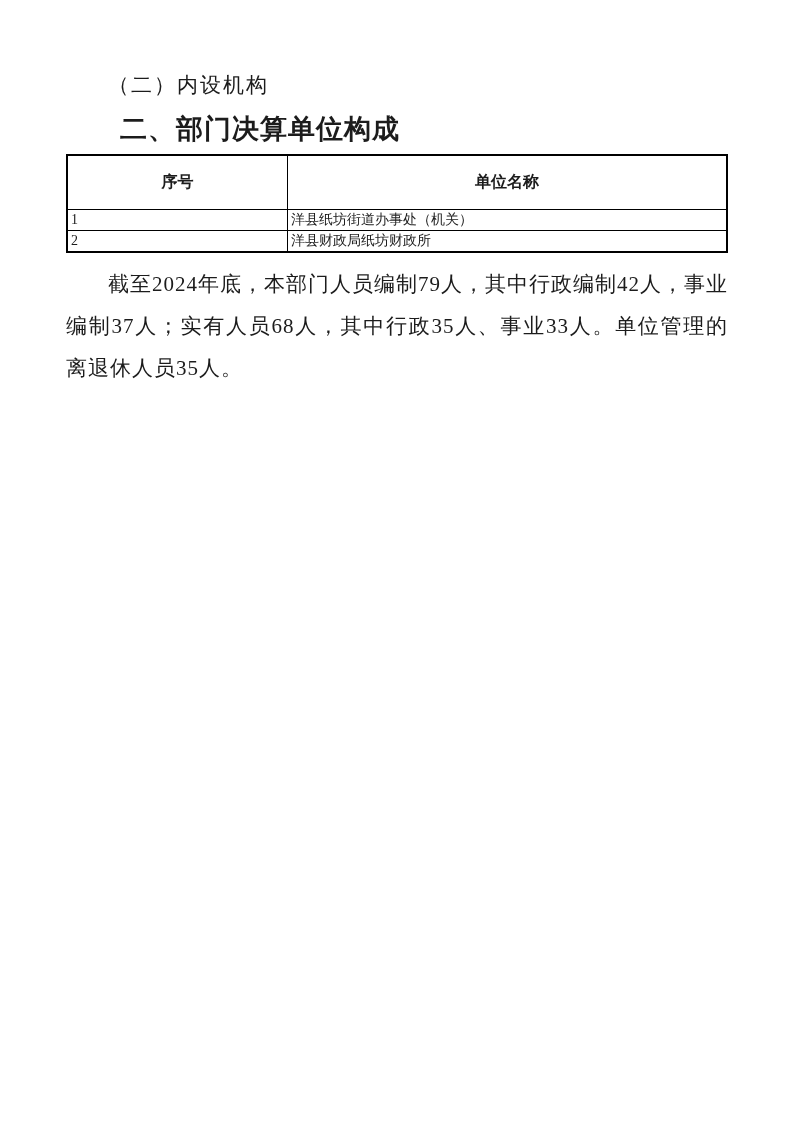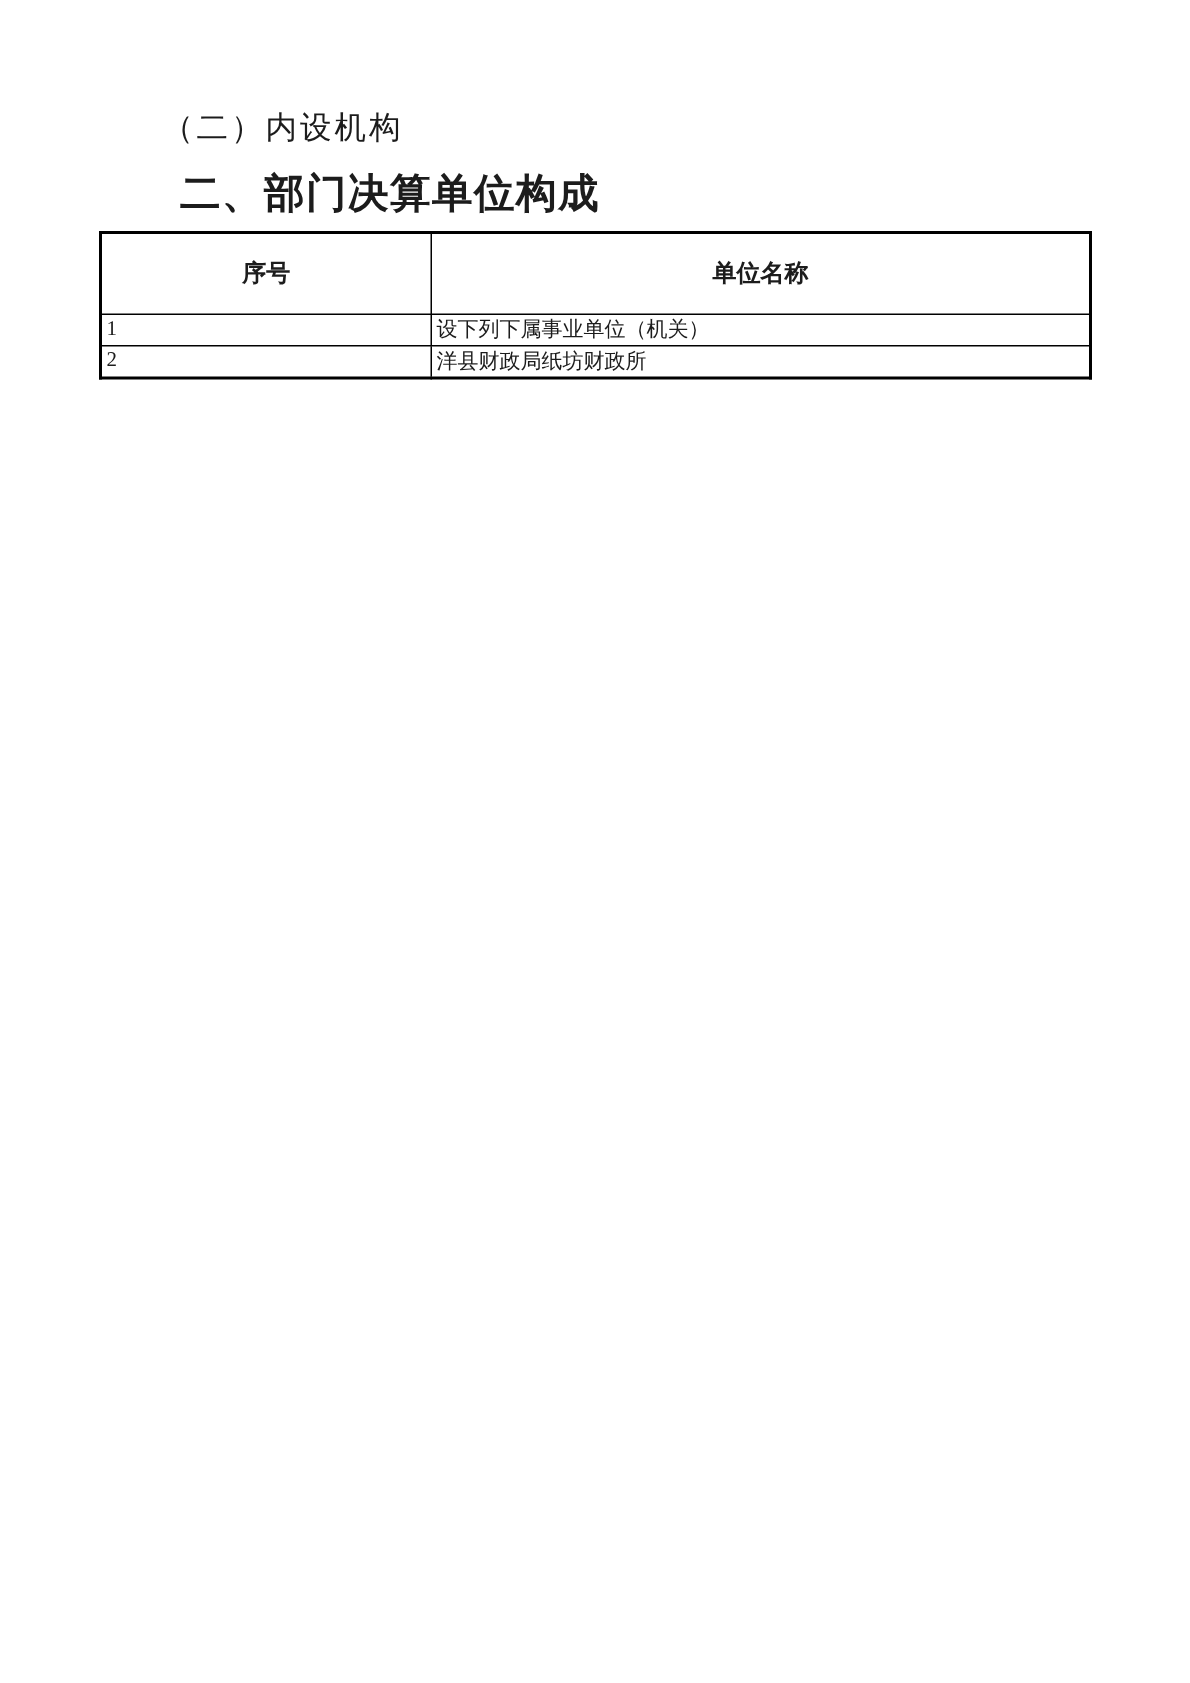--- a/index.html
+++ b/index.html
@@ -103,25 +103,26 @@
       </colgroup>
       <thead>
         <tr>
           <th>序号</th>
           <th>单位名称</th>
         </tr>
       </thead>
       <tbody>
         <tr>
           <td>1</td>
-          <td>设下列下属事业单位（机关）</td>
+          <td>洋县纸坊街道办事处（机关）</td>
         </tr>
         <tr>
           <td>2</td>
           <td>洋县财政局纸坊财政所</td>
         </tr>
       </tbody>
     </table>
 
 
+    <p class="para staff">截至2024年底，本部门人员编制79人，其中行政编制42人，事业编制37人；实有人员68人，其中行政35人、事业33人。单位管理的离退休人员35人。</p>
 
   </div>
 </div>
 
 </body></html>

